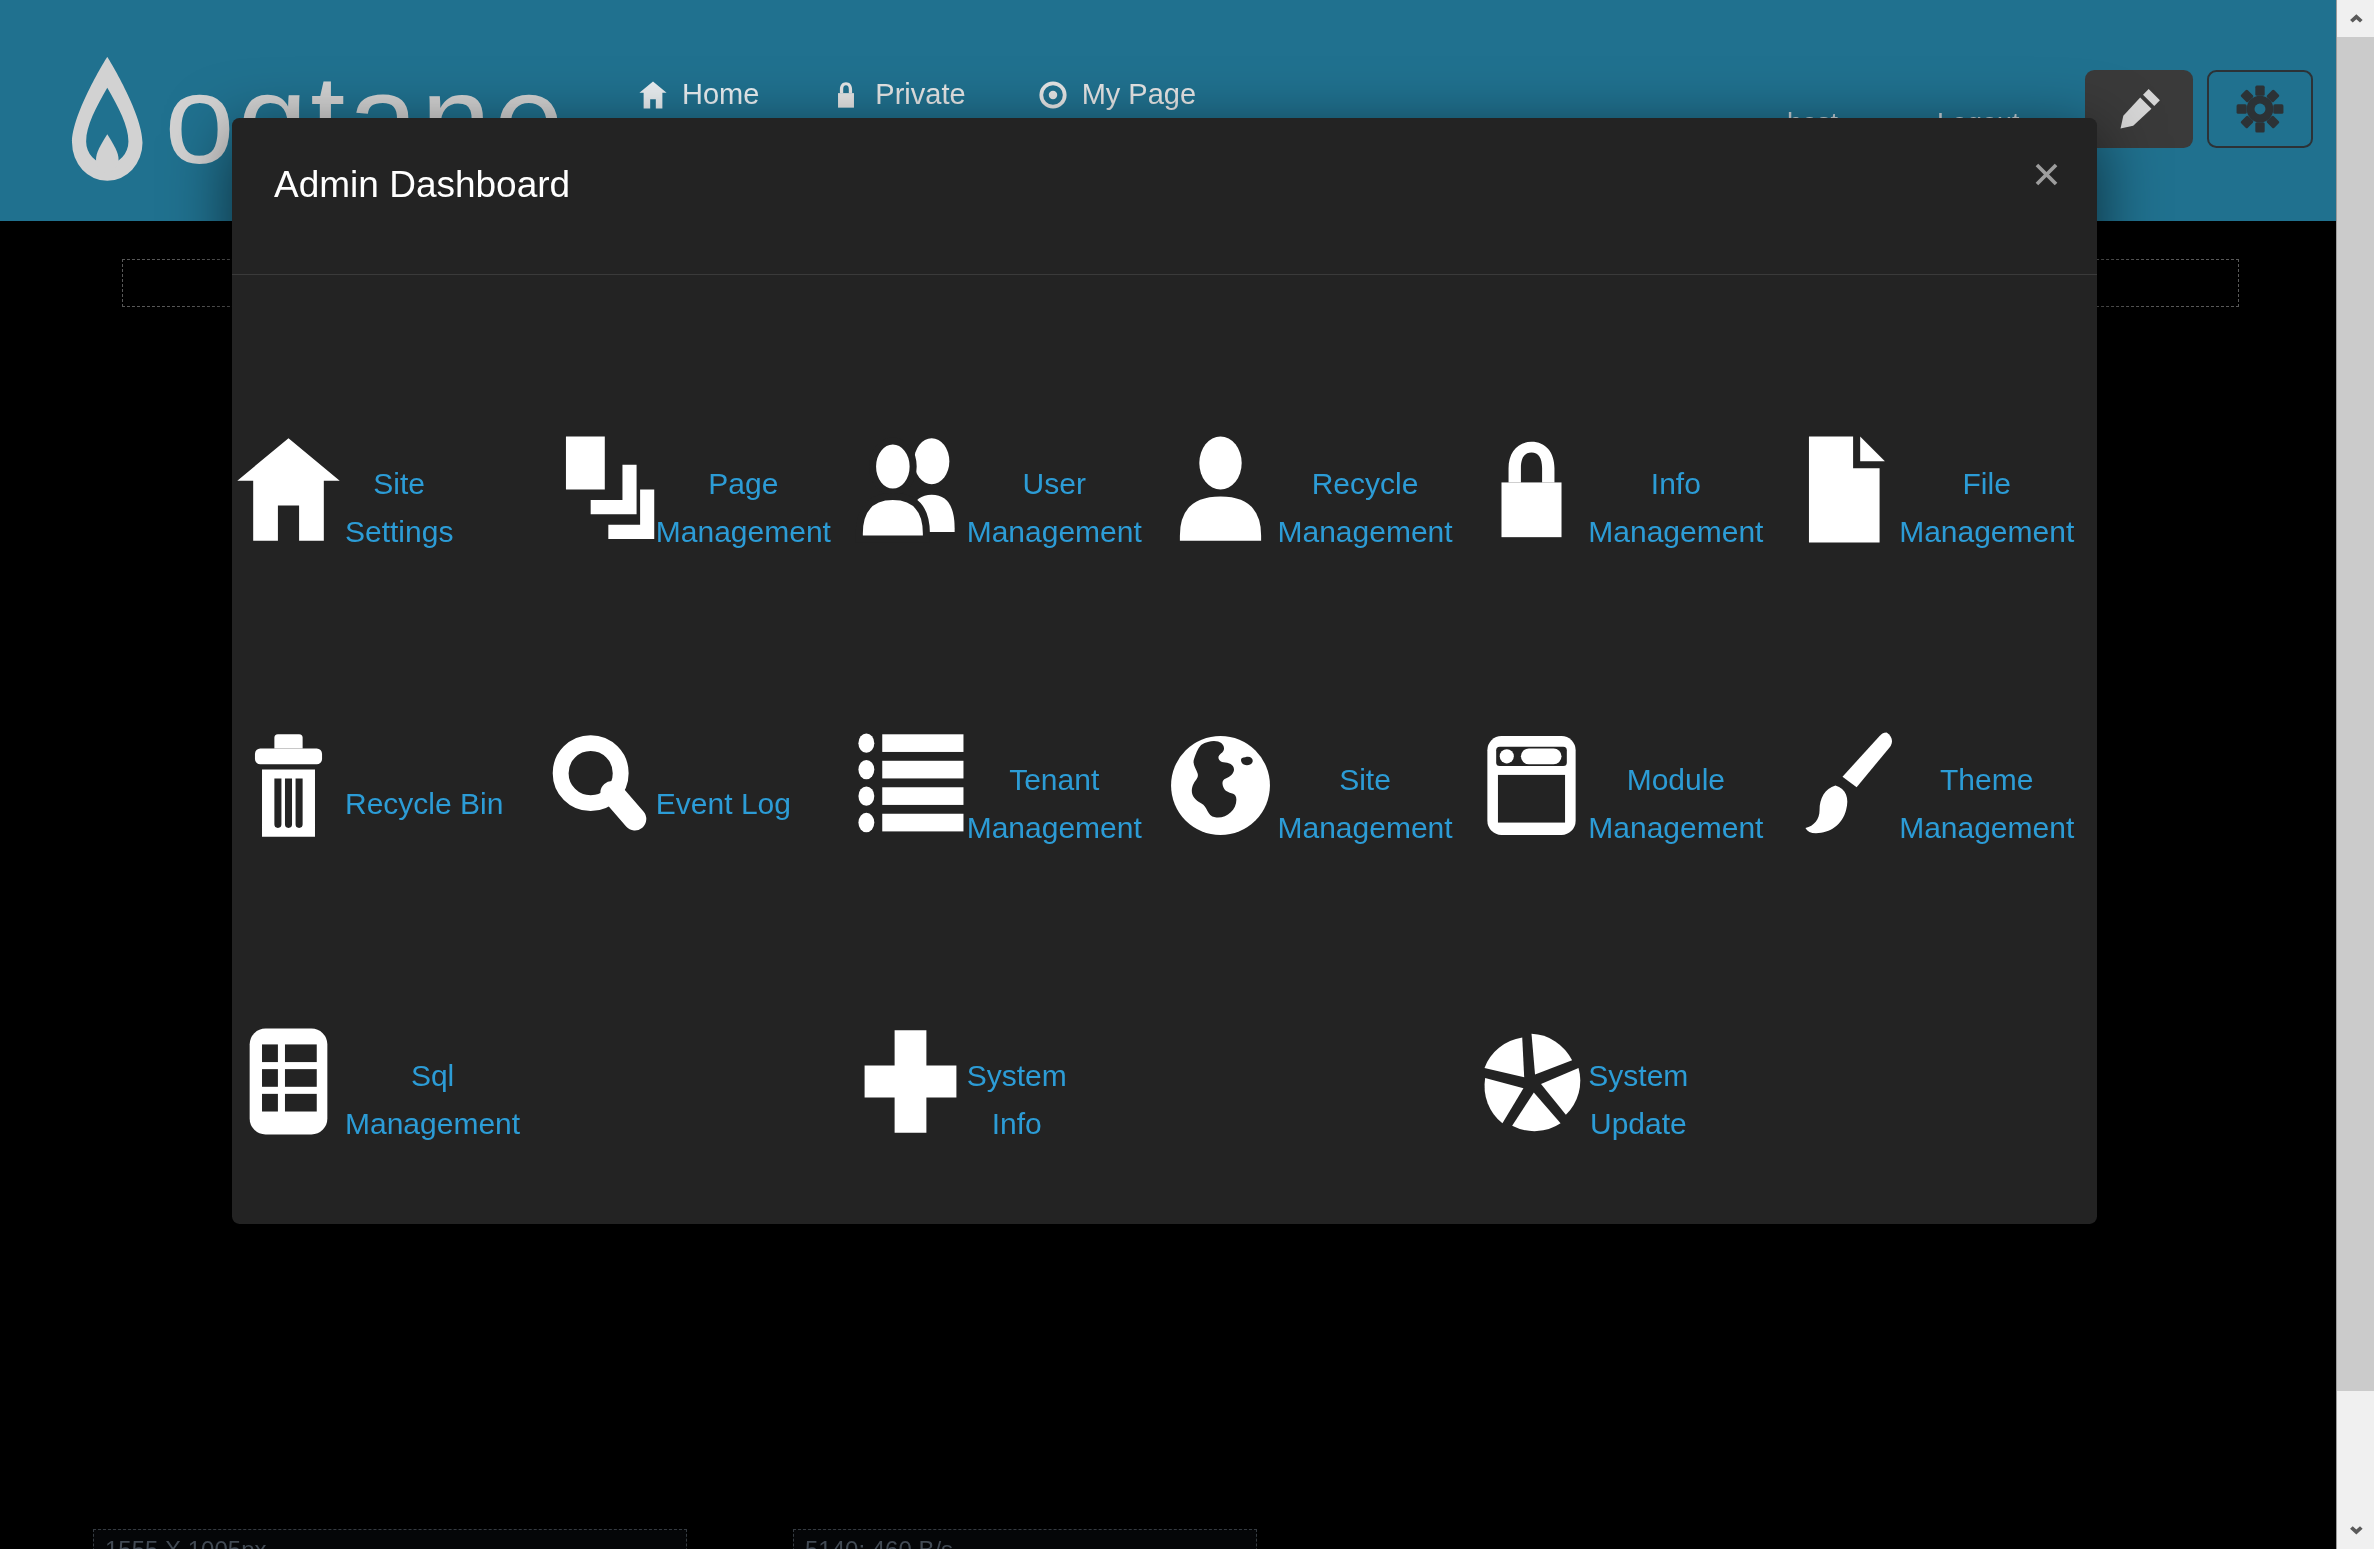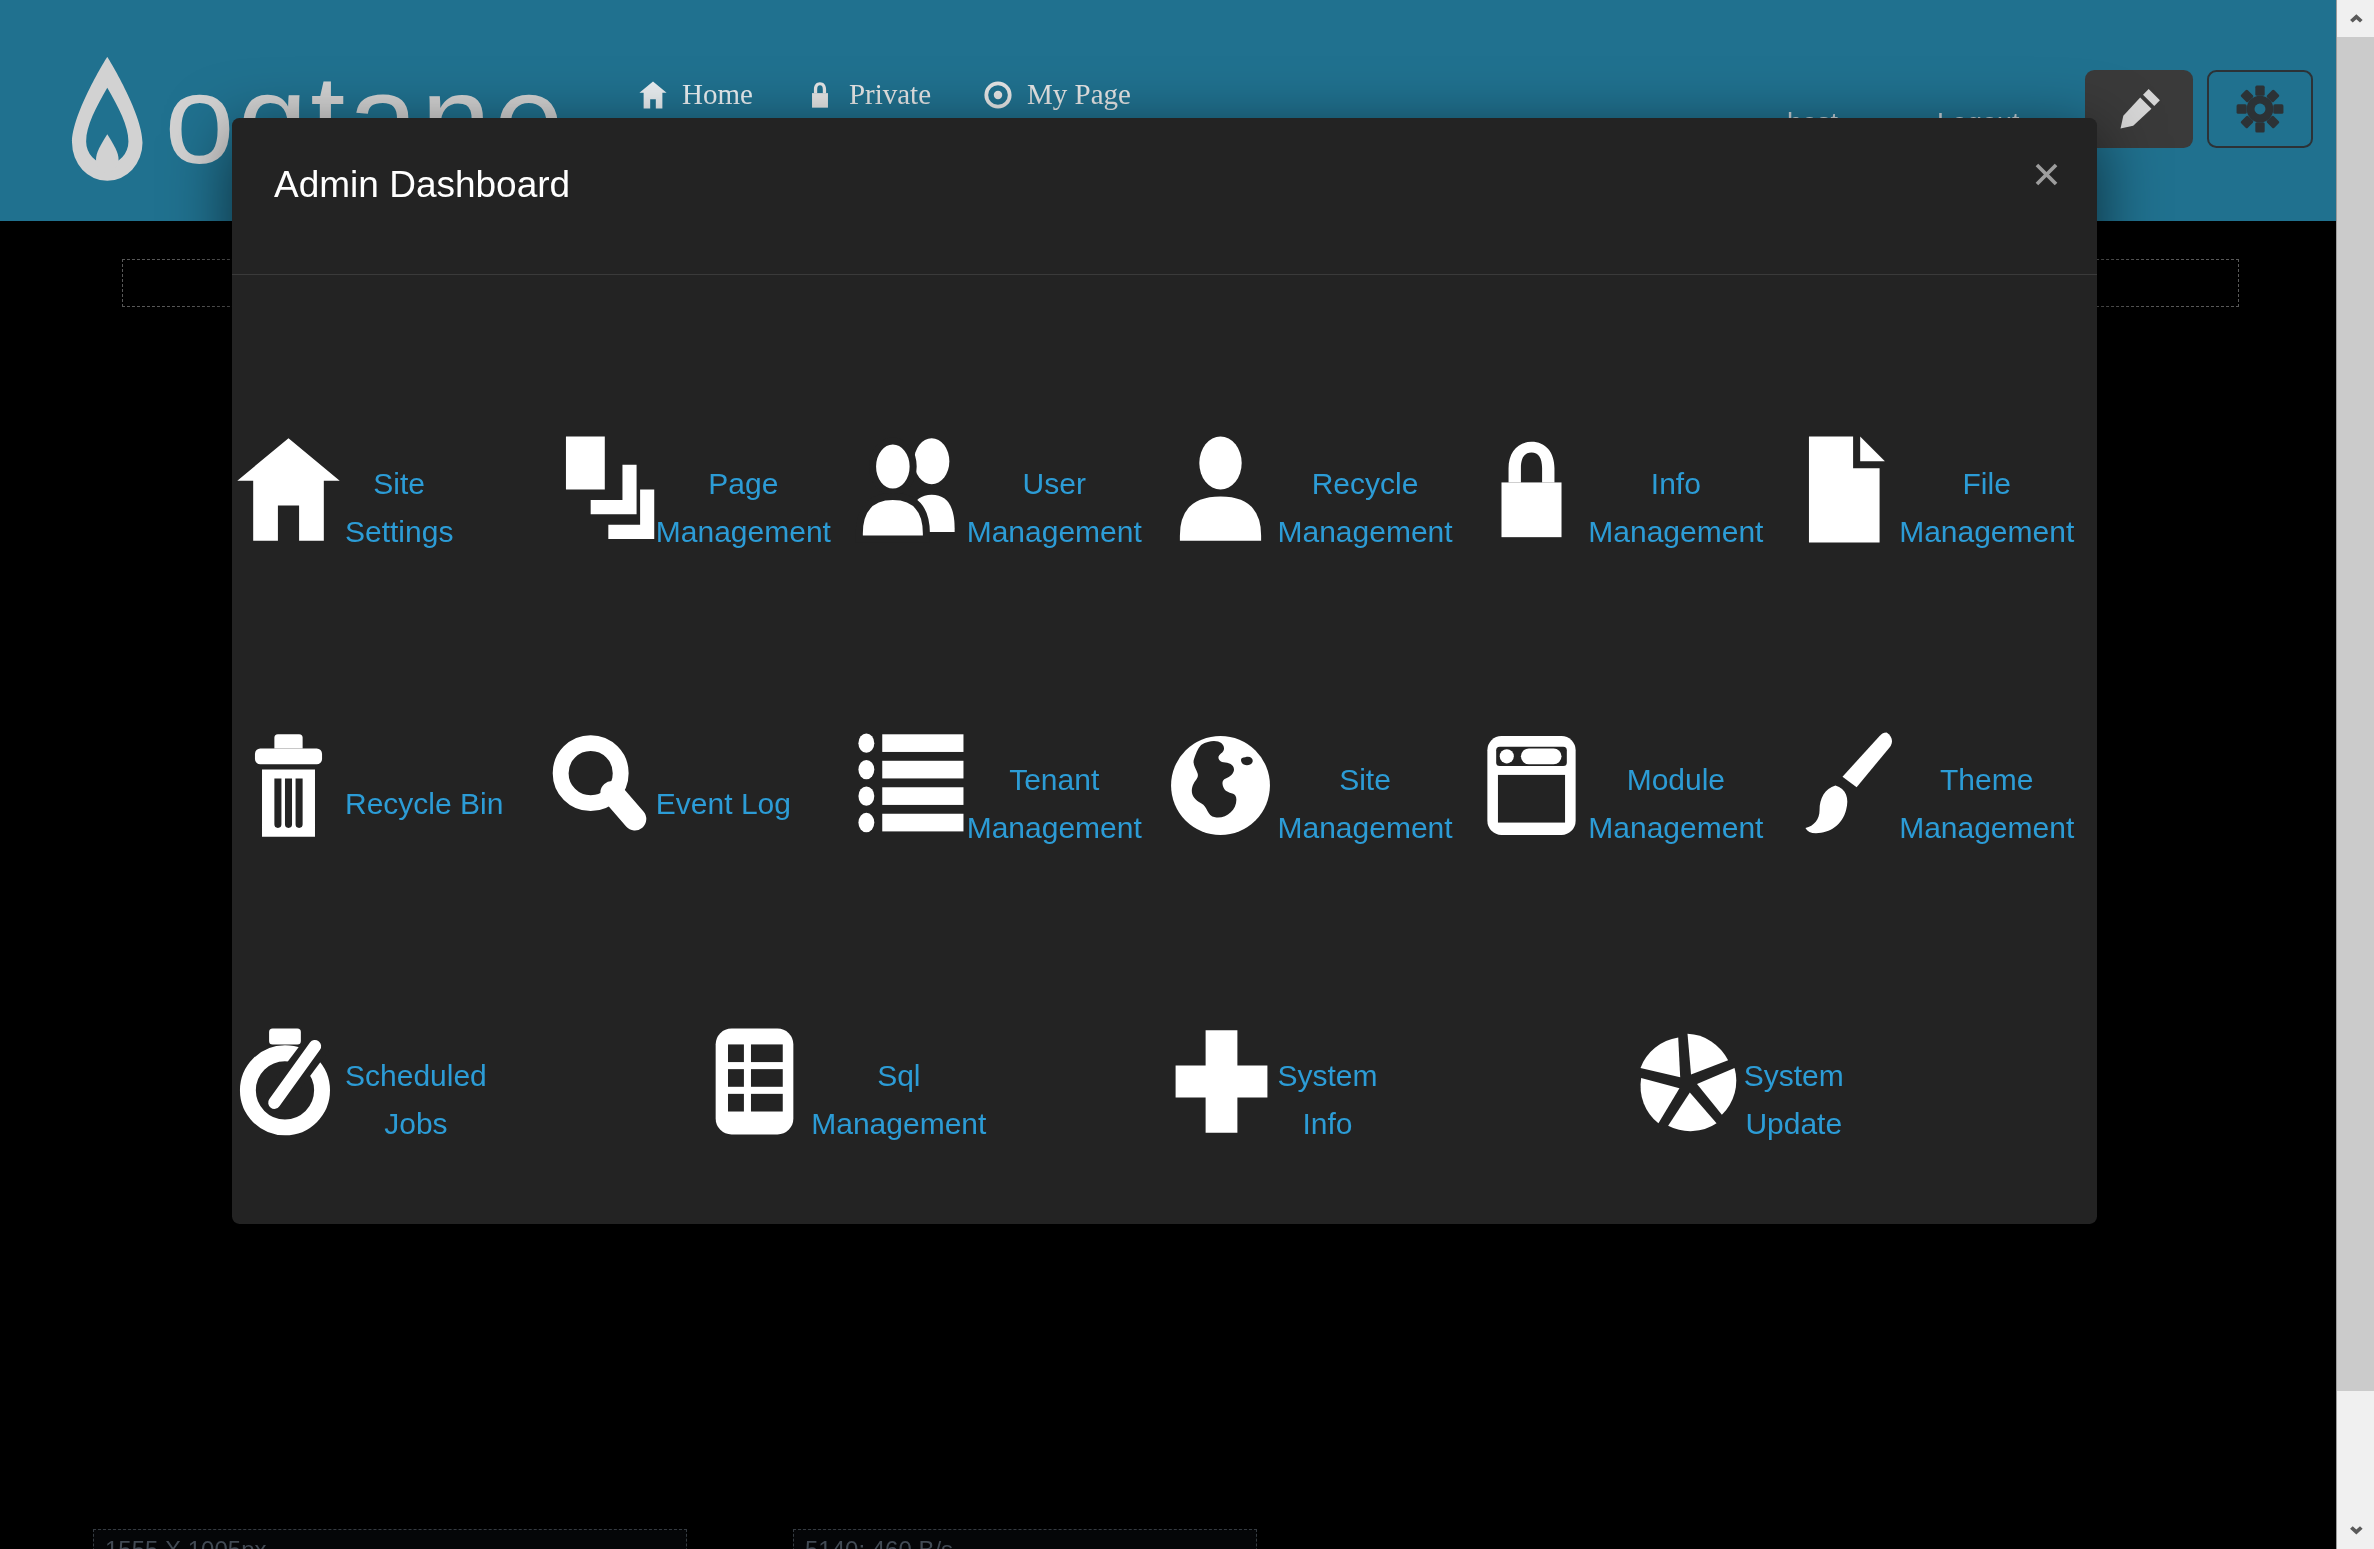--- a/index.html
+++ b/index.html
@@ -15,21 +15,21 @@
   .header {
     position:absolute; left:0; top:0; width:2336px; height:221px;
     background:#20718f; z-index:1;
   }
   .logo { position:absolute; left:65px; top:54px; display:flex; align-items:flex-start; color:#d2d2d2; }
   .logo-drop svg { height:148px; width:auto; }
   .brand-text {
     font-size:126px; line-height:1.05; font-weight:500; letter-spacing:2.8px;
     color:#d2d2d2; margin-left:15px;
   }
-  .nav { position:absolute; left:638px; top:78px; display:flex; gap:52px; align-items:center;font-family:Liberation Serif, serif; }
+  .nav { position:absolute; left:638px; top:78px; display:flex; gap:72px; align-items:center; }
   .nav-item { display:flex; align-items:center; gap:14px; font-size:29px; cursor:pointer; }
   .nav-item.active { color:#e9eef1; }
   .nav-item.muted { color:#e5e5e5; }
   .nav-item .nav-ico svg { height:30px; width:auto; }
   .hdr-link { position:absolute; top:108px; font-size:27px; color:#c6d0d6; cursor:pointer; }
   .hdr-user { left:1787px; }
   .hdr-logout { left:1937px; }
   .btn-edit {
     position:absolute; left:2085px; top:70px; width:108px; height:78px;
     background:#3a3a3a; border-radius:9.3px; display:flex; align-items:center; justify-content:center;
@@ -325,34 +325,20 @@
           <div class="tile-label">
             <div>Theme</div>
             <div>Management</div>
           </div>
         </div>
       </div>
       <div class="tile-row">
         <div class="tile">
           <div class="tile-icon">
             <svg viewBox="0 0 64 64" xmlns="http://www.w3.org/2000/svg">
-              <circle cx="30" cy="37" r="21" fill="none" stroke="currentColor" stroke-width="9"></circle>
-              <rect x="21" y="2" width="18" height="9" rx="2"></rect>
-              <path d="M22 46 L49 10" fill="none" stroke="#232323" stroke-width="15"></path>
-              <path d="M24 44 L47 12" fill="none" stroke="currentColor" stroke-width="7" stroke-linecap="round"></path>
-            </svg>
-          </div>
-          <div class="tile-label">
-            <div>Scheduled</div>
-            <div>Jobs</div>
-          </div>
-        </div>
-        <div class="tile">
-          <div class="tile-icon">
-            <svg viewBox="0 0 64 64" xmlns="http://www.w3.org/2000/svg">
               <rect x="10" y="2" width="44" height="60" rx="9"></rect>
               <g fill="#232323">
                 <rect x="17" y="11" width="9" height="10"></rect>
                 <rect x="30" y="11" width="18" height="10"></rect>
                 <rect x="17" y="25" width="9" height="10"></rect>
                 <rect x="30" y="25" width="18" height="10"></rect>
                 <rect x="17" y="39" width="9" height="10"></rect>
                 <rect x="30" y="39" width="18" height="10"></rect>
               </g>
             </svg>

